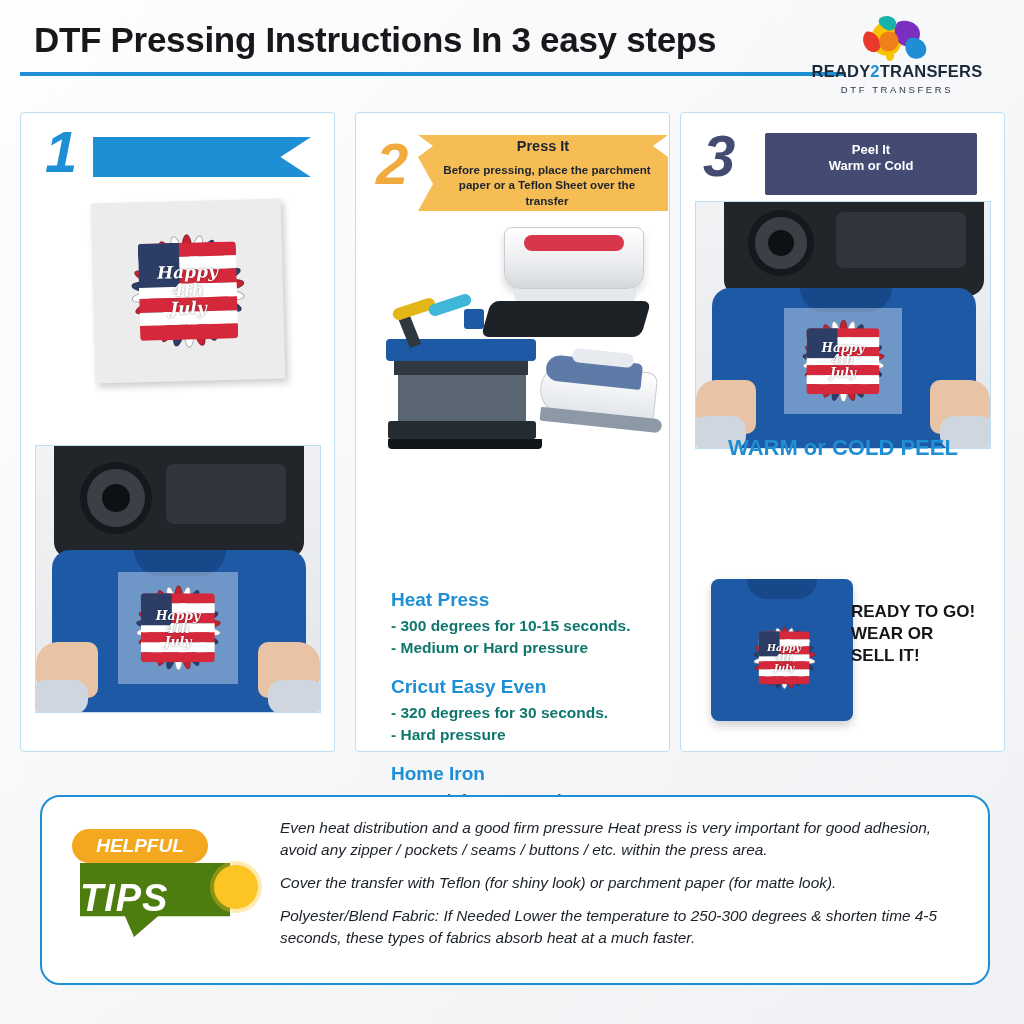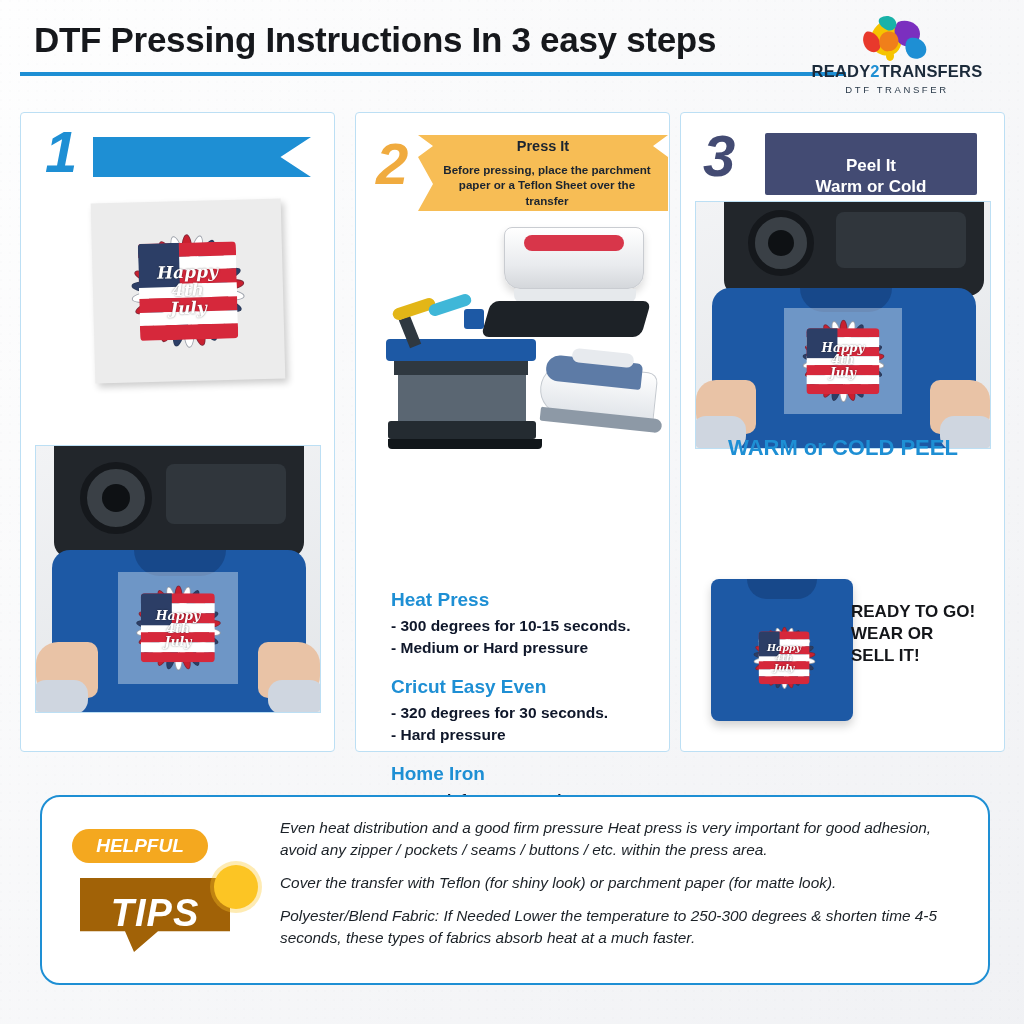--- a/index.html
+++ b/index.html
@@ -66,21 +66,21 @@
           font-size:16.5px; font-weight:bold; color:#14161a; line-height:1.35; }
   .cap2 { position:absolute; left:35px; top:476px; width:270px; }
   .cap3-warm { position:absolute; left:14px; top:322px; width:296px; text-align:center;
           font-size:22px; font-weight:bold; color:#1e8fd4; }
   .cap3 { position:absolute; left:20px; top:372px; width:284px; text-align:center;
           font-size:16.5px; font-weight:bold; color:#14161a; line-height:1.35; }
   .cap3-ready { position:absolute; left:170px; top:488px; width:140px;
           font-size:17px; font-weight:bold; color:#14161a; line-height:1.3; }
 
   .machine-head { font-size:19px; font-weight:bold; color:#1e8fd4; margin-bottom:4px; }
-  .machine-line { font-size:15.5px; font-weight:bold; color:#0f172a; line-height:1.45; }
+  .machine-line { font-size:15.5px; font-weight:bold; color:#0f766e; line-height:1.45; }
   .machine-block { margin-bottom: 16px; }
 
   
   .photo { position: absolute; overflow: hidden; }
   .photo-border { border: 1.5px solid #bcdff4; }
 
   .film {
     position:absolute; background:#ececec;
     box-shadow: 3px 4px 7px rgba(0,0,0,0.20);
     transform: rotate(-1.5deg);
@@ -128,24 +128,24 @@
     background:#ffffff; border:2px solid #1e8fd4; border-radius:20px;
   }
   .tips-badge { position:absolute; left:20px; top:28px; width:190px; height:130px; }
   .tips-ribbon {
     position:absolute; left:10px; top:4px; width:136px; height:34px;
     background:#f4a81f; border-radius:17px;
     color:#fff; font-weight:bold; font-size:19px; text-align:center; line-height:34px;
     font-style:italic;
   }
   .tips-big {
-    position:absolute; left:18px; top:53px; width:150px; height:74px;
-    background:#a16207; clip-path: polygon(0 0,100% 0,100% 72%,52% 72%,36% 100%,30% 72%,0 72%);
+    position:absolute; left:18px; top:38px; width:150px; height:74px;
+    background:#4d7c0f; clip-path: polygon(0 0,100% 0,100% 72%,52% 72%,36% 100%,30% 72%,0 72%);
     color:#fff; font-weight:bold; font-size:38px; font-style:italic;
-    text-align:center; line-height:70px; letter-spacing:1px;
+    text-align:left; line-height:70px; letter-spacing:1px;
   }
   .tips-sun {
     position:absolute; left:152px; top:40px; width:44px; height:44px;
     border-radius:50%; background:#fcc524;
     box-shadow: 0 0 0 4px rgba(252,197,36,0.35);
   }
   .tips-text { position:absolute; left:238px; top:20px; width:690px; }
   .tips-p { font-size:15.4px; color:#1b2127; line-height:1.42; margin-bottom:11px;font-style:italic; }
 </style>
 </head>
@@ -165,21 +165,21 @@
             <path d="M2 16 C-4 22 0 34 8 36 C14 37 18 32 16 26 C14 20 8 14 2 16 Z" fill="#e8392c"></path>
             <path d="M34 6 C44 2 56 8 56 18 C56 27 46 33 38 29 C30 25 28 12 34 6 Z" fill="#7b2fbf"></path>
             <path d="M46 22 C56 20 64 28 62 36 C60 43 50 45 45 40 C40 35 40 24 46 22 Z" fill="#1e8fd4"></path>
             <path d="M16 2 C22 -2 30 0 32 6 C34 12 28 16 23 14 C18 12 12 6 16 2 Z" fill="#19b2a8"></path>
             <path d="M22 16 C30 14 36 20 34 28 C32 35 23 38 18 33 C13 28 15 18 22 16 Z" fill="#f07f1a"></path>
             <ellipse cx="26" cy="40" rx="4" ry="5" fill="#f6c400"></ellipse>
           </g>
         </svg>
       </div>
       <div class="logo-text"><span>READY</span><span class="two">2</span><span>TRANSFERS</span></div>
-      <div class="logo-sub">DTF TRANSFER</div>
+      <div class="logo-sub">DTF TRANSFERS</div>
     </div>
   </div>
 
   <div class="panel" id="panel1">
     <div class="stepnum" style="left:24px; top:10px; color:#1e8fd4;">1</div>
 
     <div style="position:absolute; left:72px; top:24px; width:218px; height:40px;">
       <div style="position:absolute; inset:0; background:#1e8fd4; clip-path: polygon(0 0, 100% 0, 86% 50%, 100% 100%, 0 100%);"></div>
     </div>
 
@@ -387,21 +387,21 @@
         <div class="machine-line">- Press it for 30 seconds.</div>
         <div class="machine-line">- Hard pressure</div>
       </div>
     </div>
   </div>
 
   <div class="panel" id="panel3">
     <div class="stepnum" style="left:22px; top:14px; color:#434b73;">3</div>
 
     <div class="ribbon ribbon-navy" style="left:84px; top:20px; width:212px; height:62px; border-radius:2px;">
-      <div style="padding-top:22px; font-size:17px; line-height:1.25;">
+      <div style="padding-top:9px; font-size:13px; line-height:1.25;">
         <span>Peel It</span><br>
         <span>Warm or Cold</span>
       </div>
     </div>
 
     <div class="photo photo-border tshirt-photo" style="left:14px; top:88px; width:296px; height:248px;">
       <div style="position:absolute; inset:0; background:linear-gradient(165deg,#f2f3f5,#e3e6e9);"></div>
       <div style="position:absolute; left:28px; top:-10px; width:260px; height:104px; background:#22262b; border-radius:0 0 16px 16px;"></div>
       <div style="position:absolute; left:52px; top:8px; width:66px; height:66px; border-radius:50%; background:#3a4046; border:7px solid #15181c;"></div>
       <div style="position:absolute; left:72px; top:28px; width:26px; height:26px; border-radius:50%; background:#0e1114;"></div>

